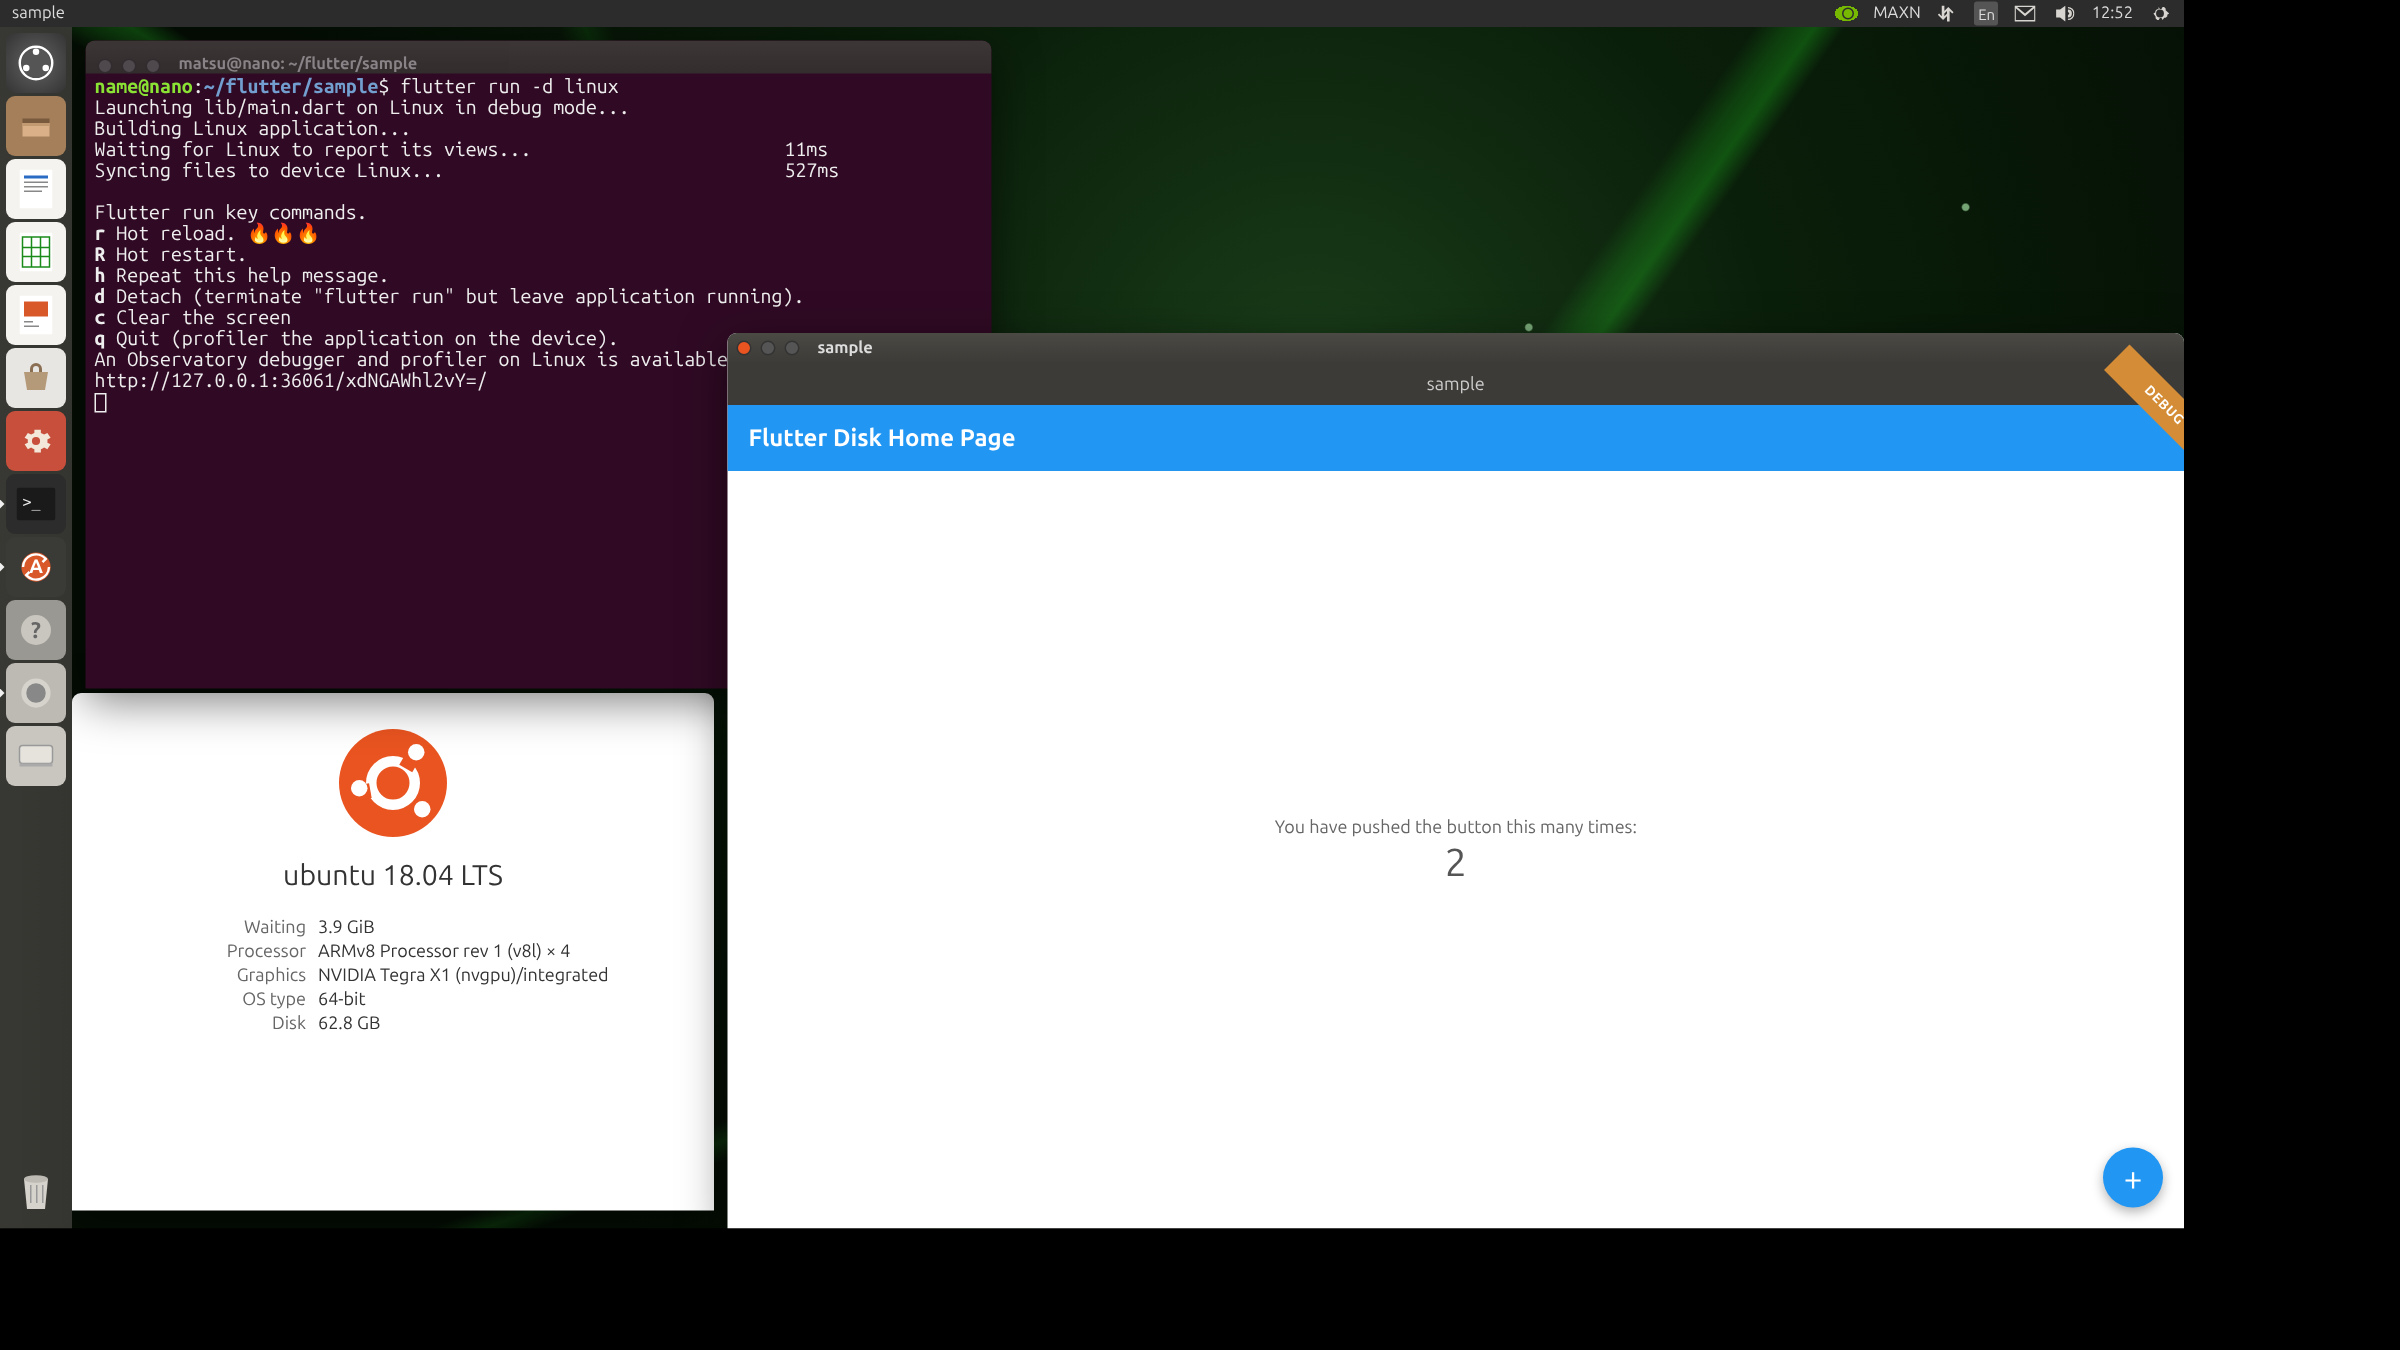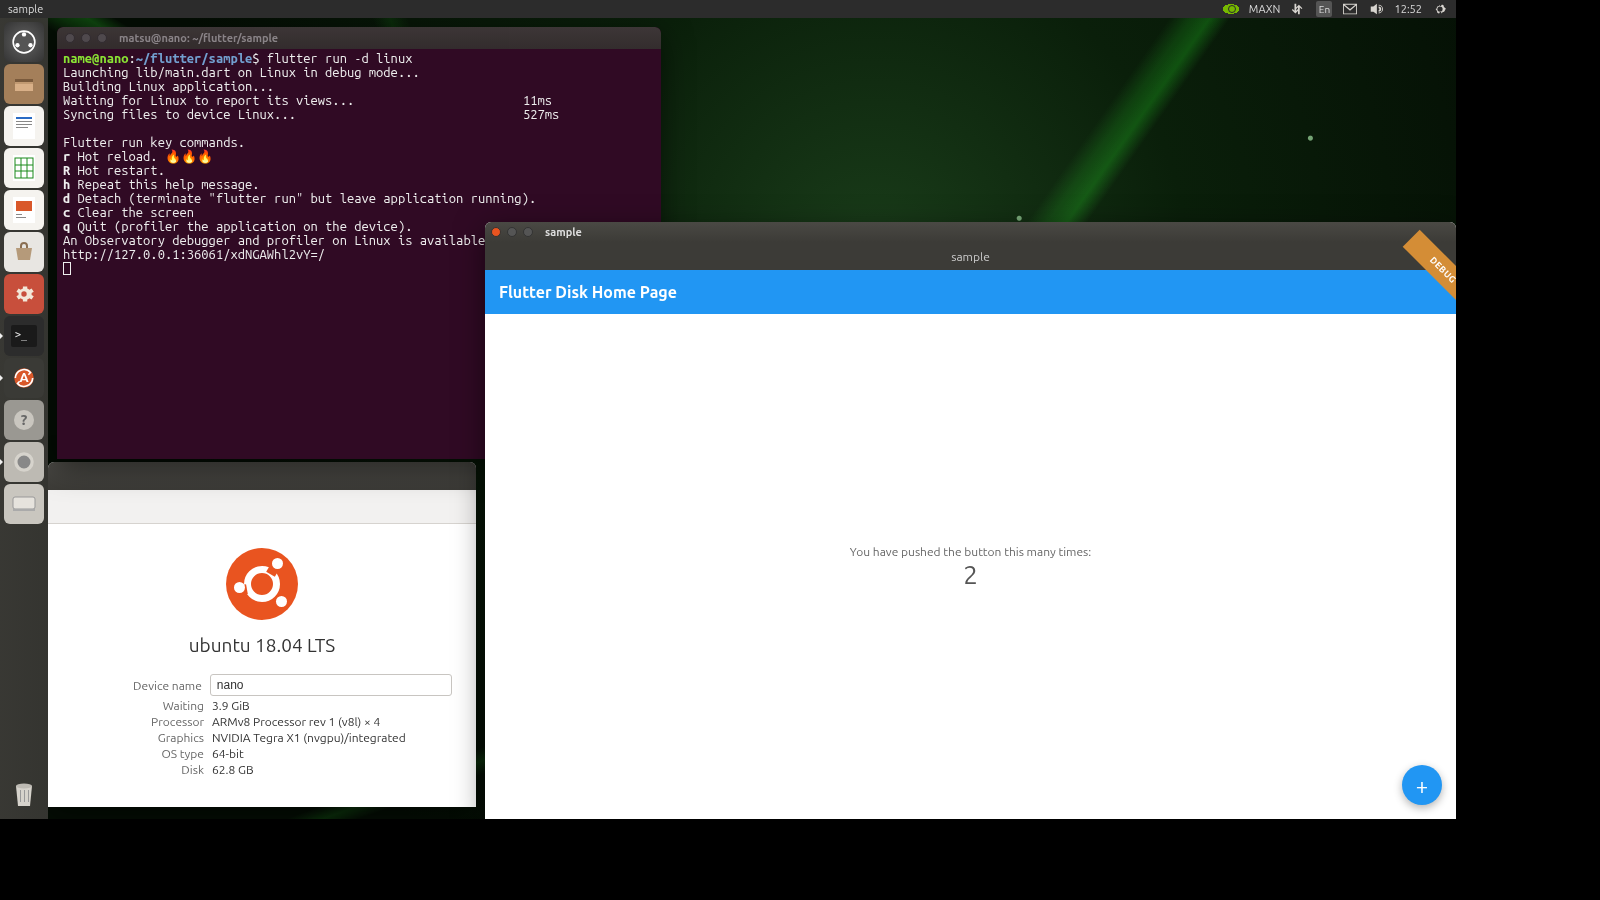--- a/index.html
+++ b/index.html
@@ -94,42 +94,42 @@
     z-index: 30;
     display:flex; flex-direction:column;
     overflow:hidden;
   }
   .win-titlebar {
     height: 22px; background: linear-gradient(#4a4944,#3c3b37);
     display:flex; align-items:center; gap:6px; padding: 0 8px;
     color:#d0cfcb; font-size:11px; font-weight:bold;
     border-radius:6px 6px 0 0;
   }
-  .win-titlebar.inactive { opacity: .85; background:linear-gradient(#3f3e3a,#34332f); color:#999;}
+  .win-titlebar.inactive { opacity: .85; background:linear-gradient(#3f3e3a,#34332f); color:#999;align-items:flex-end;}
   .win-btn { width:10px;height:10px;border-radius:50%;background:#555;border:1px solid #333; display:inline-block;}
   .win-btn.close { background:#e95420; }
   .terminal-body {
     flex:1; padding: 2px 6px; font-family: "Ubuntu Mono", "DejaVu Sans Mono", monospace;
     font-size: 13px; line-height: 14px; color: #eee; white-space: pre; overflow:hidden;
   }
   .t-user { color:#8ae234; font-weight:bold;}
   .t-path { color:#729fcf; font-weight:bold;}
   .t-bold { font-weight:bold; }
   .t-fire { filter: saturate(1.3); }
   .t-right { display:inline-block; width:460px; }
   .cursor-box { display:inline-block; width:8px; height:13px; border:1px solid #eee; vertical-align:bottom;}
 
   
   .settings {
     position: absolute; top: 462px; left: 48px; width: 428px; height: 345px;
     background: #fff; z-index: 25;
     box-shadow: 0 8px 30px rgba(0,0,0,.5);
     border-radius: 6px 6px 0 0;
     overflow:hidden;
-    display:flex; flex-direction:column;
+    display:flex; flex-direction:row;
   }
   .settings .hdr1 { height:28px; background: linear-gradient(#4a4944,#3c3b37); }
   .settings .hdr2 { height:34px; background: #f2f1f0; border-bottom:1px solid #d6d3cf;}
   .settings .body { flex:1; padding: 24px 24px 10px; text-align:center; color:#333;}
   .ubuntu-logo {
     width:72px;height:72px;border-radius:50%;background:#e95420;margin:0 auto 14px;
     position:relative;
   }
   .ubuntu-logo::before,.ubuntu-logo::after{content:"";position:absolute;border-radius:50%;}
   .ubuntu-logo::before{inset:18px;border:7px solid #fff;}
@@ -353,24 +353,20 @@
   <div class="hdr1"></div>
   <div class="hdr2"></div>
   <div class="body">
     <div class="ubuntu-logo">
       <span class="gap g1"></span>
         <span class="gap g2"></span>
         <span class="gap g3"></span>
     </div>
     <h2>ubuntu 18.04 LTS</h2>
     <div class="kv">
-      <span class="k">Device name</span>
-      <input class="v" value="nano" style="">
-    </div>
-    <div class="kv">
         <span class="k">Waiting</span>
         <span class="v">3.9 GiB</span>
       </div>
     <div class="kv">
         <span class="k">Processor</span>
         <span class="v">ARMv8 Processor rev 1 (v8l) × 4</span>
       </div>
     <div class="kv">
         <span class="k">Graphics</span>
         <span class="v">NVIDIA Tegra X1 (nvgpu)/integrated</span>

